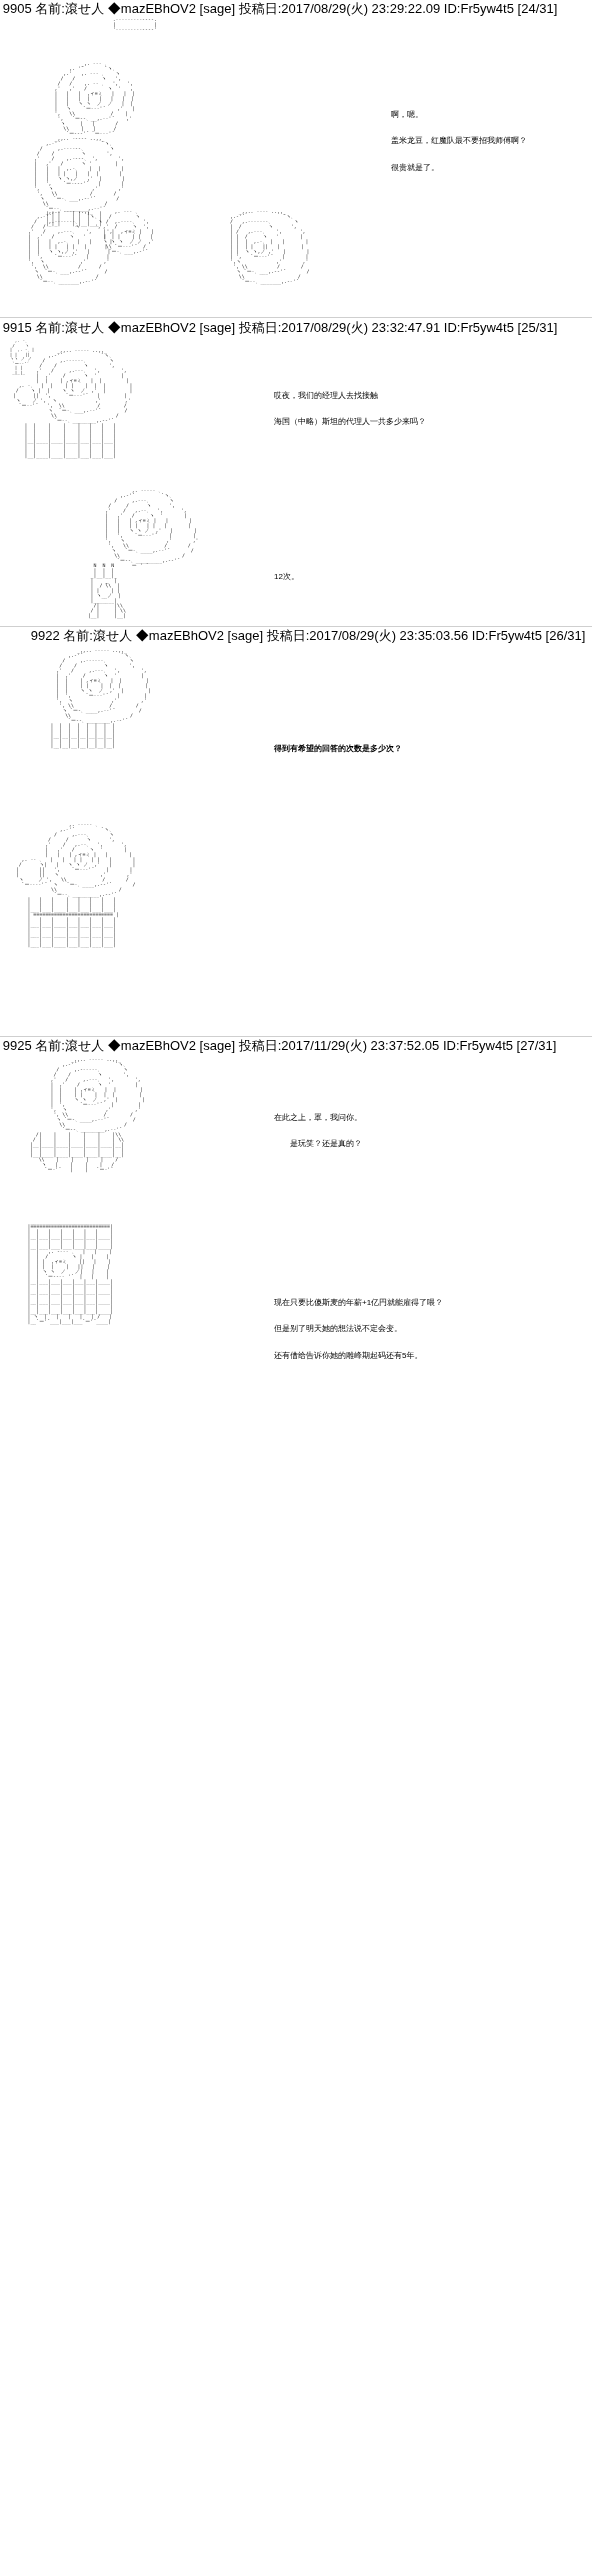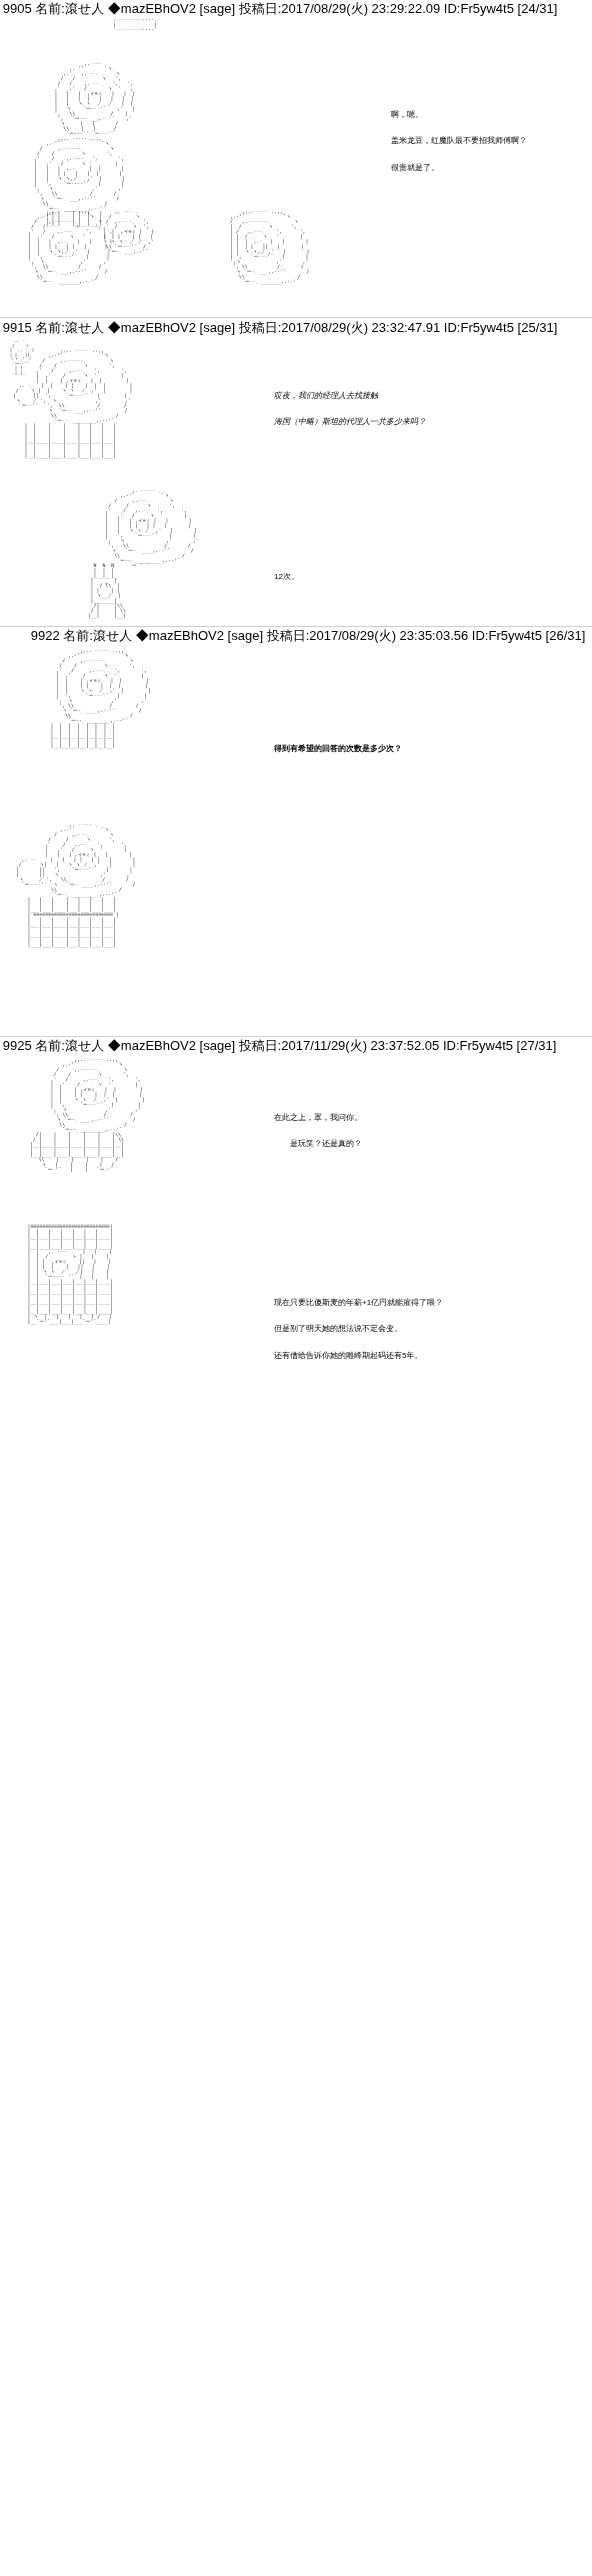--- a/index.html
+++ b/index.html
@@ -181,21 +181,21 @@
               \\                    /
                `ー--、________,.-‐'´
      |  |    |    |    |   |   |   |
      |  |    |    |    |   |   |   |
      |  |    |    |    |   |   |   |
      |__|____|____|____|___|___|___|
      |  |    |    |    |   |   |   |
      |  |    |    |    |   |   |   |
      |__|____|____|____|___|___|___|</div>
 
-  <div class="dialog" style="left:274px; top:389px;font-style:italic;">哎夜，我们的经理人去找接触
+  <div class="dialog" style="left:274px; top:389px;">哎夜，我们的经理人去找接触
 
 海国（中略）斯坦的代理人一共多少来吗？</div>
 
   <div class="aa" style="left:70px; top:488px;">                     ,. -‐‐‐- 、
                  ,.‐'´         `ヽ、
                /     ,.-‐-、      ヽ
              /     /      ヽ      ',
             ,'    /   ,.-‐、  ',      ',
             |   ,'   /     ヽ  '       |
             |   |   | ,ィ=ミ |   |       |

